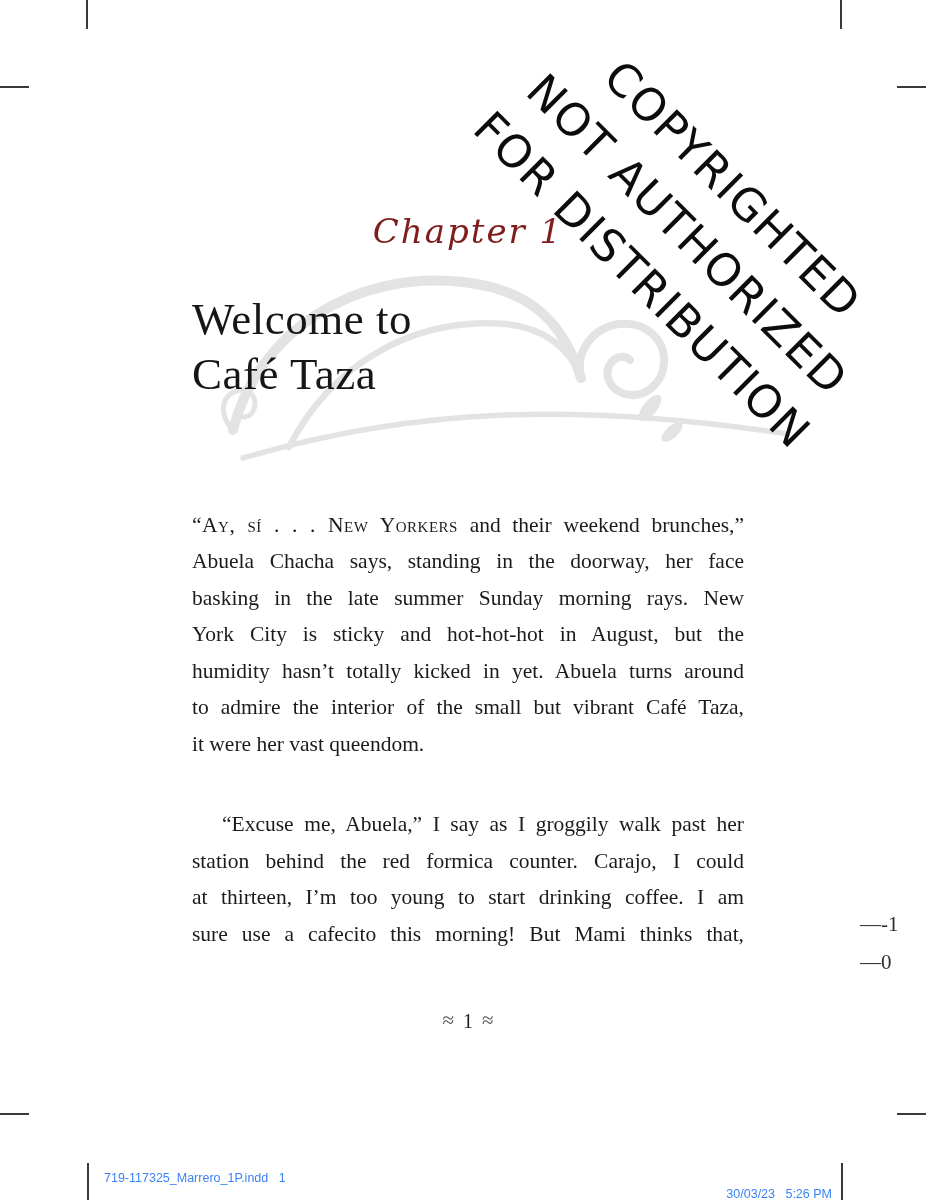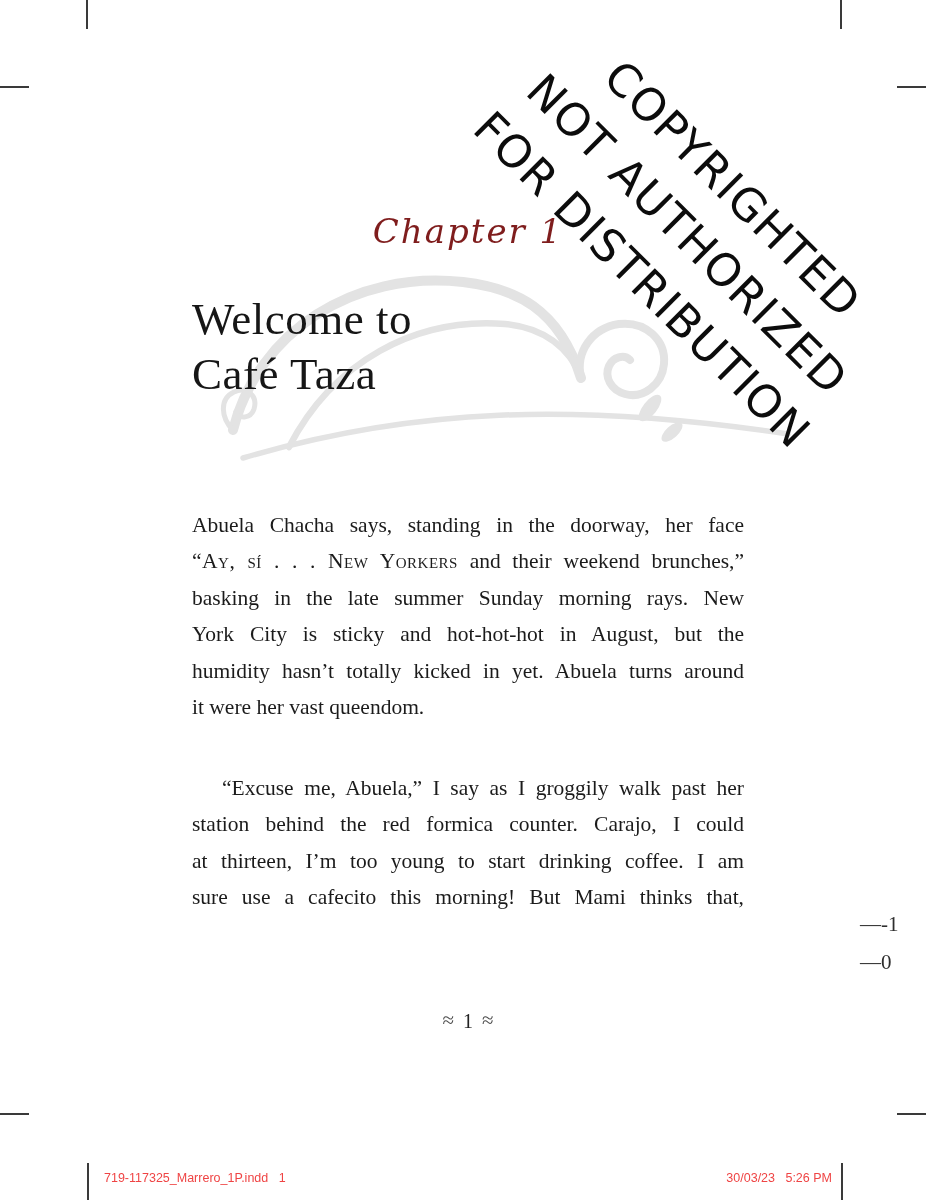--- a/index.html
+++ b/index.html
@@ -40,23 +40,23 @@
   .folio{position:absolute;left:192px;top:1006px;width:552px;text-align:center;
          font-size:20px;line-height:30px;color:#222;z-index:1;}
   .folio .orn{font-size:21px;color:#4a4a4a;padding:0 9px;position:relative;top:-1px;}
 
   
   .grid-mark{position:absolute;left:860px;font-size:21px;line-height:28px;color:#2e2e2e;
              font-family:"Liberation Serif",serif;z-index:1;white-space:pre;}
 
   
   .slug{position:absolute;top:1171px;font-family:"Liberation Sans",sans-serif;
-        font-size:12.5px;color:#ef4444;white-space:pre;z-index:1;}
+        font-size:12.5px;color:#3b82f6;white-space:pre;z-index:1;}
   .slug.left{left:104px;}
-  .slug.right{right:94px;text-align:right;}
+  .slug.right{right:94px;text-align:right;margin-top:16px;}
 </style>
 </head>
 <body>
 
 <div class="page">
 
   <div class="mark v" style="left:86px;top:0;height:29px;"></div>
   <div class="mark v" style="left:840px;top:0;height:29px;"></div>
   <div class="mark h" style="left:0;top:86px;width:29px;"></div>
   <div class="mark h" style="left:897px;top:86px;width:29px;"></div>
@@ -85,25 +85,26 @@
     <div>FOR DISTRIBUTION</div>
   </div>
 
   <div class="chapter-label">Chapter 1</div>
   <div class="book-title">
     <div>Welcome to</div>
     <div>Café Taza</div>
   </div>
 
   <div class="body-block">
+    <div class="bodyline"><span class="smallcaps">“Ay, sí . . . New Yorkers</span><span> and their weekend brunches,”</span></div>
     <div class="bodyline">Abuela Chacha says, standing in the doorway, her face</div>
-    <div class="bodyline"><span class="smallcaps">“Ay, sí . . . New Yorkers</span><span> and their weekend brunches,”</span></div>
     <div class="bodyline">basking in the late summer Sunday morning rays. New</div>
     <div class="bodyline">York City is sticky and hot-hot-hot in August, but the</div>
     <div class="bodyline">humidity hasn’t totally kicked in yet. Abuela turns around</div>
+    <div class="bodyline">to admire the interior of the small but vibrant Café Taza,</div>
     <div class="bodyline para-end">it were her vast queendom.</div>
     <div class="bodyline indent">“Excuse me, Abuela,” I say as I groggily walk past her</div>
     <div class="bodyline">station behind the red formica counter. Carajo, I could</div>
     <div class="bodyline">at thirteen, I’m too young to start drinking coffee. I am</div>
     <div class="bodyline">sure use a cafecito this morning! But Mami thinks that,</div>
   </div>
 
   <div class="folio">
     <span class="orn">≈</span><span>1</span><span class="orn">≈</span>
   </div>

